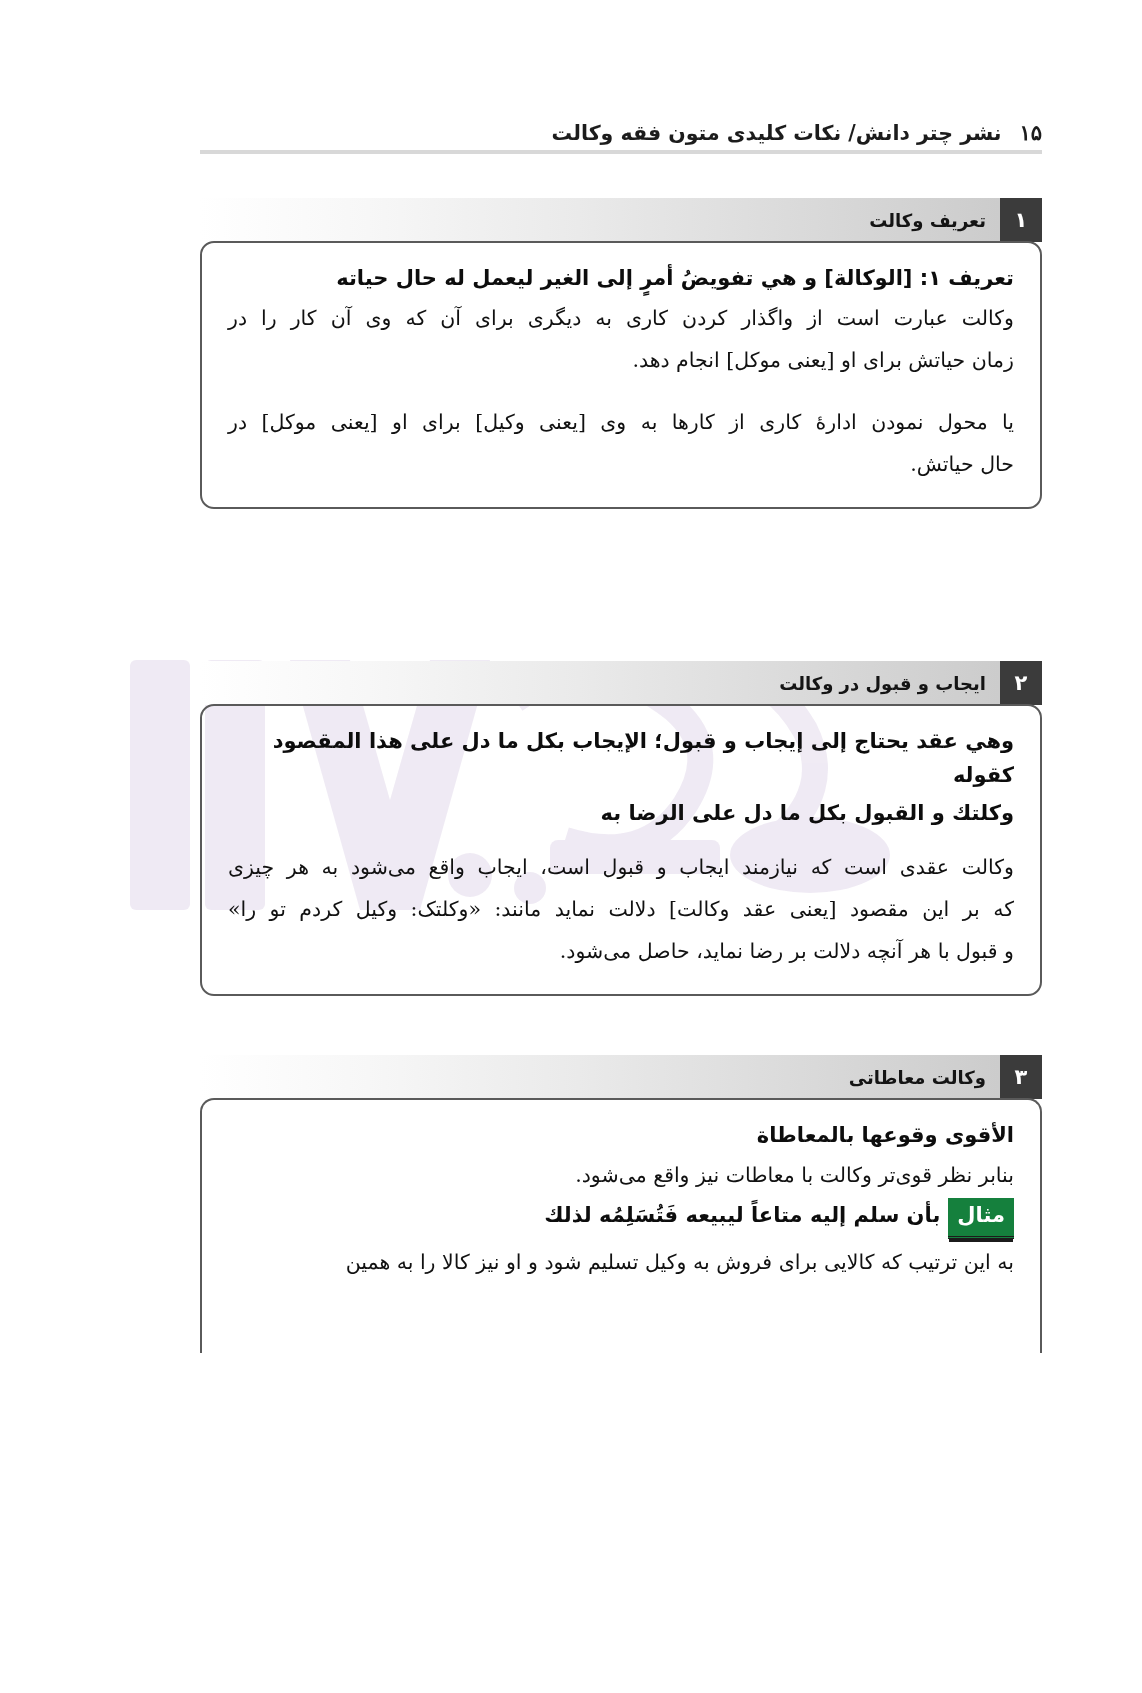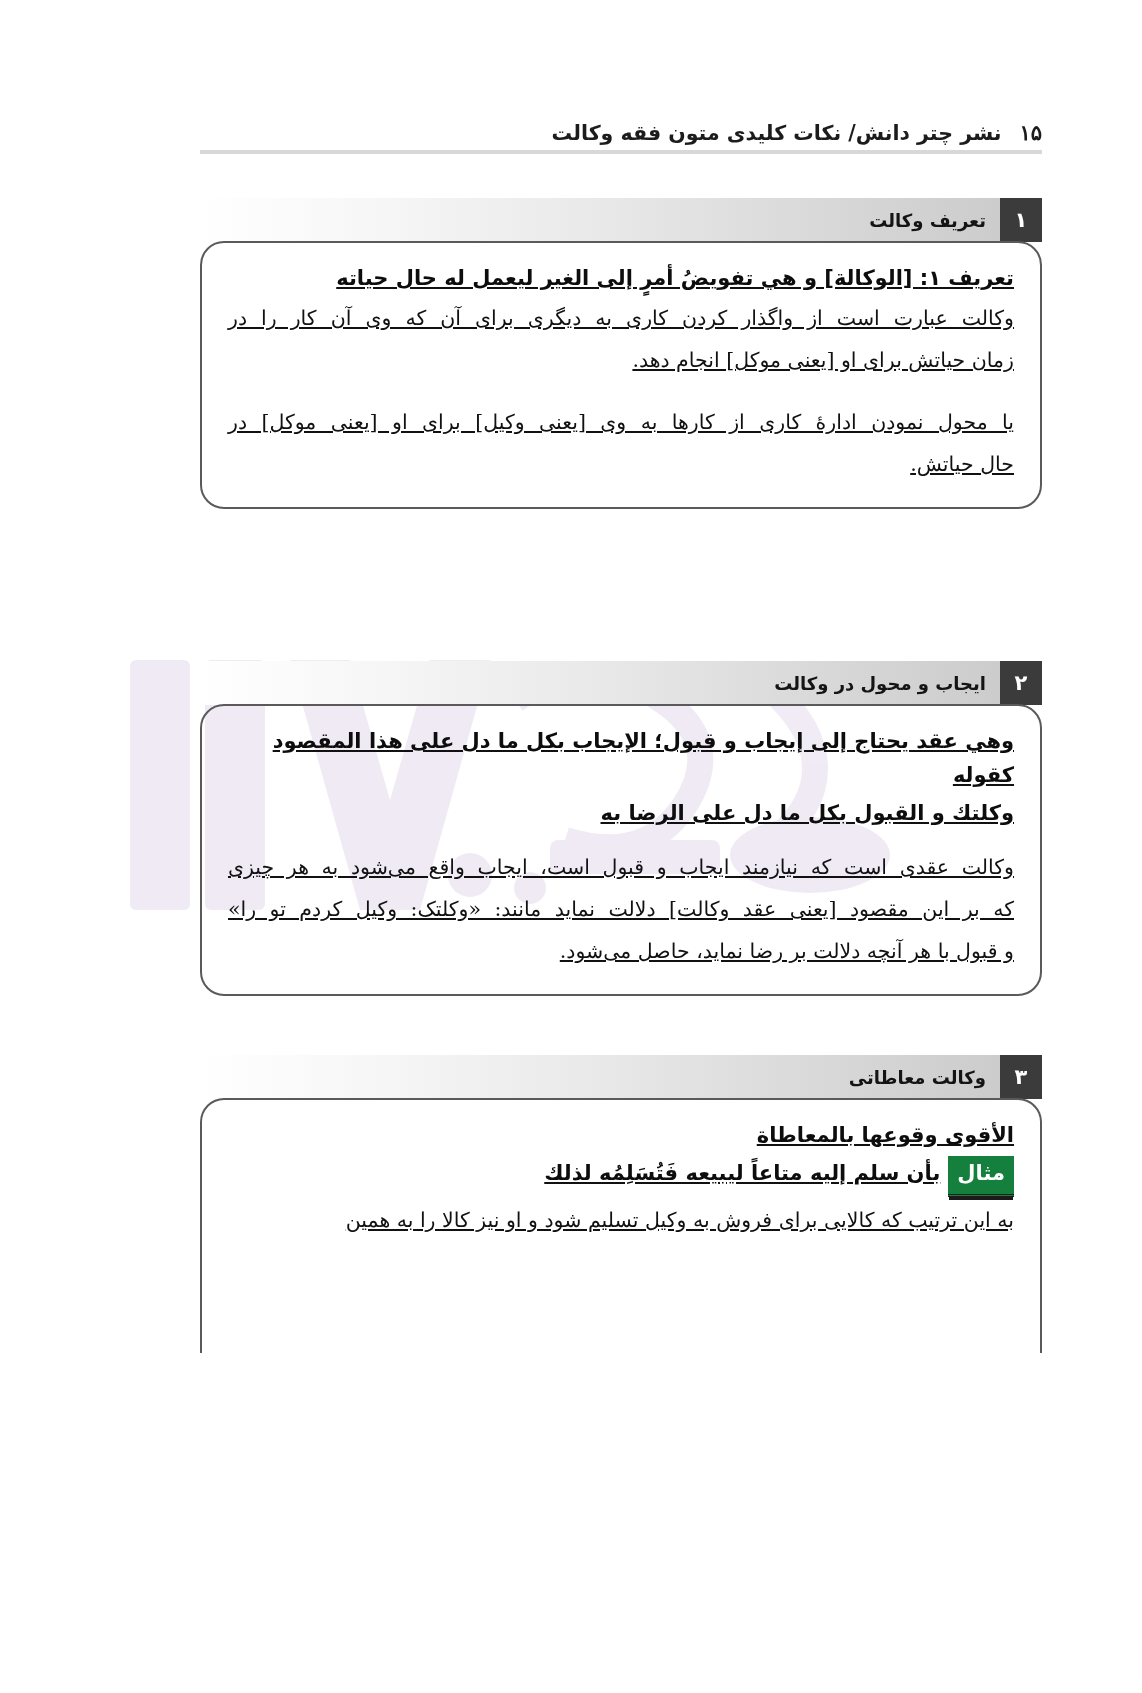--- a/index.html
+++ b/index.html
@@ -123,26 +123,25 @@
     font-size: 18px;
     font-weight: 700;
     color: #141414;
     letter-spacing: 0.2px;
   }
 
   .section-body {
     position: relative;
     z-index: 2;
     border: 2.5px solid #5a5a5a;
-    border-radius: 24px;
+    border-radius: 14px;
     background: transparent;
     padding: 18px 26px 20px 26px;
     box-sizing: border-box;
     margin-top: -1px;
-    text-decoration: underline;
   }
   .section-body.clipped {
     border-bottom: none;
     border-bottom-right-radius: 0;
     border-bottom-left-radius: 0;
   }
 
   
   .ar-line {
     direction: rtl;
@@ -230,40 +229,41 @@
       <div class="gap-md"></div>
       <p class="fa-line">یا محول نمودن ادارۀ کاری از کارها به وی [یعنی وکیل] برای او [یعنی موکل] در</p>
       <p class="fa-line last">حال حیاتش.</p>
     </div>
   </div>
 
   <div class="section" id="sec-2" style="top:661px;">
     <div class="section-head">
       <div class="section-head-bar"></div>
       <div class="section-num">۲</div>
-      <div class="section-title">ایجاب و محول در وکالت</div>
+      <div class="section-title">ایجاب و قبول در وکالت</div>
     </div>
     <div class="section-body">
       <p class="ar-line">وهي عقد یحتاج إلى إیجاب و قبول؛ الإیجاب بكل ما دل على هذا المقصود كقوله</p>
       <p class="ar-line">وكلتك و القبول بكل ما دل على الرضا به</p>
       <div class="gap-sm"></div>
       <p class="fa-line">وکالت عقدی است که نیازمند ایجاب و قبول است، ایجاب واقع می‌شود به هر چیزی</p>
       <p class="fa-line">که بر این مقصود [یعنی عقد وکالت] دلالت نماید مانند: «وکلتک: وکیل کردم تو را»</p>
       <p class="fa-line last">و قبول با هر آنچه دلالت بر رضا نماید، حاصل می‌شود.</p>
     </div>
   </div>
 
   <div class="section" id="sec-3" style="top:1055px;">
     <div class="section-head">
       <div class="section-head-bar"></div>
       <div class="section-num">۳</div>
       <div class="section-title">وکالت معاطاتی</div>
     </div>
     <div class="section-body clipped" style="min-height:255px;">
       <p class="ar-line">الأقوى وقوعها بالمعاطاة</p>
+      <p class="fa-line last">بنابر نظر قوی‌تر وکالت با معاطات نیز واقع می‌شود.</p>
       <p class="example-row">
         <span class="example-tag">مثال</span><span>بأن سلم إلیه متاعاً لیبیعه فَتُسَلِمُه لذلك</span>
       </p>
       <p class="fa-line last">به این ترتیب که کالایی برای فروش به وکیل تسلیم شود و او نیز کالا را به همین</p>
     </div>
   </div>
 
 </div>
 
 </body></html>

